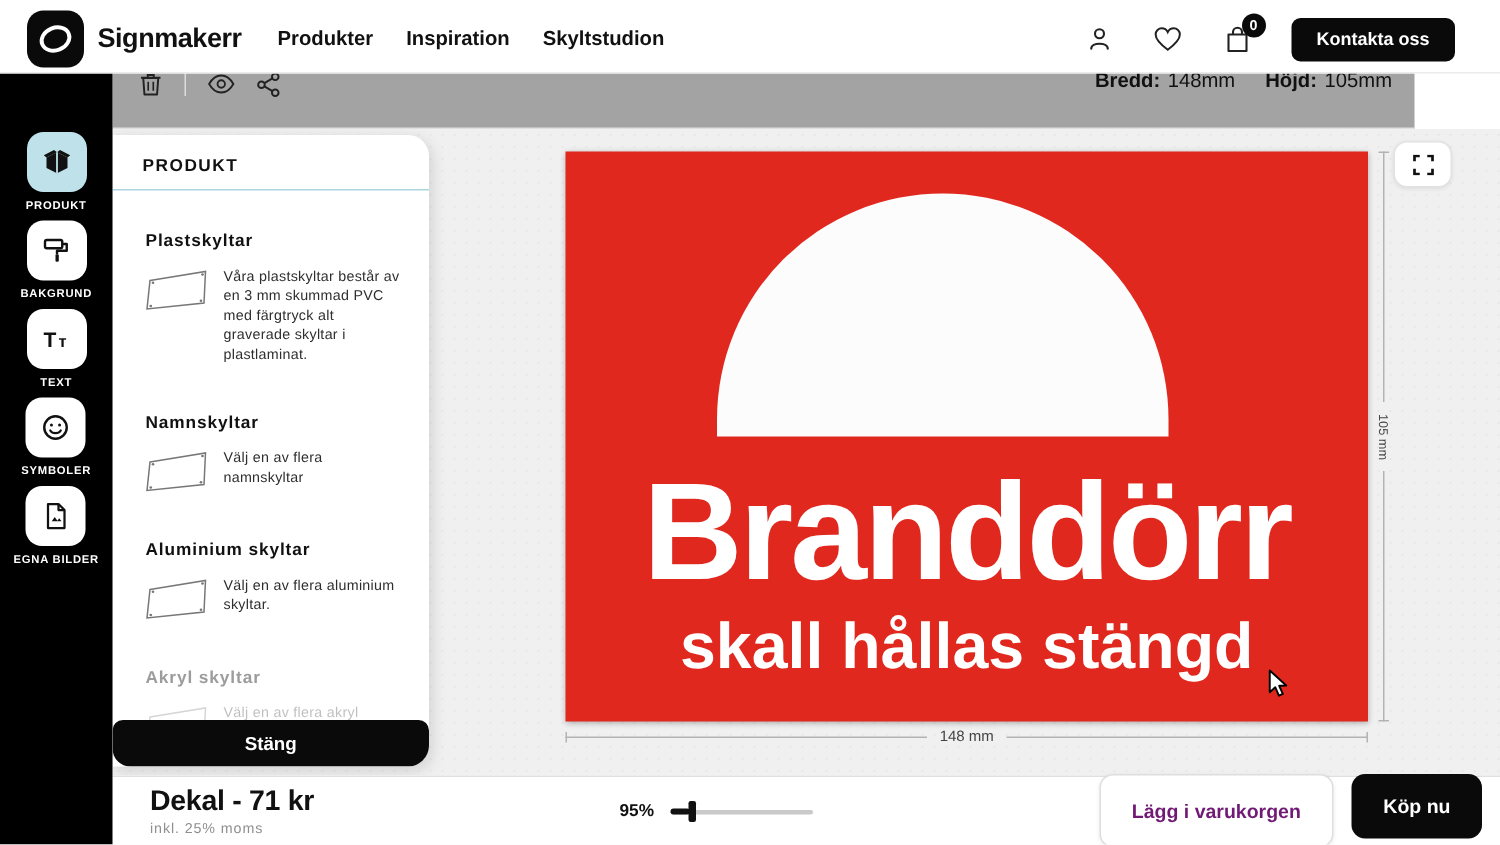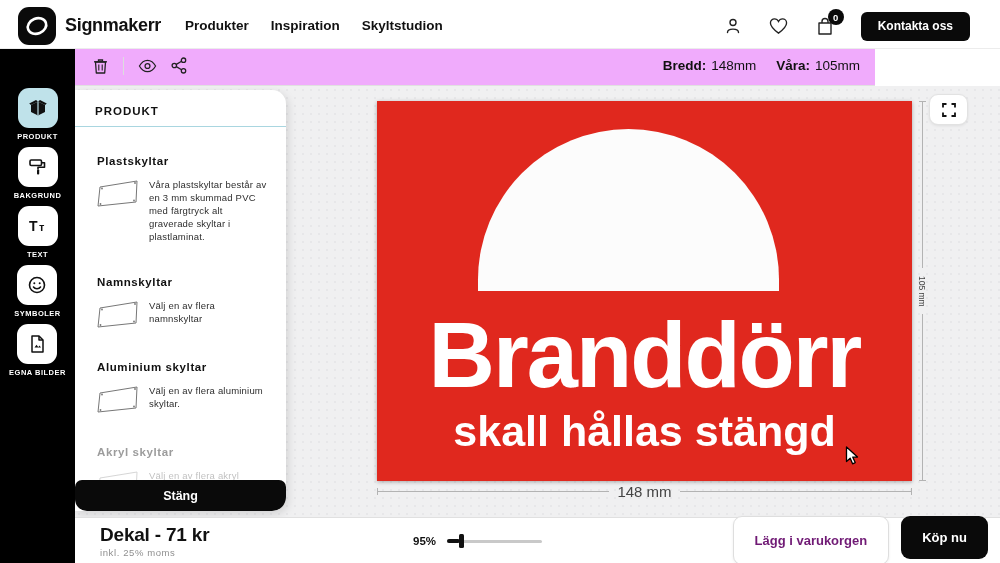--- a/index.html
+++ b/index.html
@@ -28,22 +28,22 @@
 
   
   .sidebar { position:absolute; left:0; top:46px; width:75px; height:517px; background:#000; z-index:20;
              display:flex; flex-direction:column; align-items:center; padding-top:42px; }
   .side-item { display:flex; flex-direction:column; align-items:center; margin-bottom:6px; cursor:pointer; }
   .side-tile { width:40px; height:40px; border-radius:11px; background:#fff; display:flex; align-items:center; justify-content:center; }
   .side-tile.active { background:#bfe2ea; }
   .side-label { margin-top:4px; font-size:7.5px; font-weight:bold; color:#fff; letter-spacing:0.5px; }
 
   
-  .toolbar { position:absolute; left:75px; top:46px; width:800px; height:40px; background:#f0abfc;
-             border-bottom:1px solid #e0e0e0; display:flex; align-items:center; padding:0 15px; z-index:10; }
+  .toolbar { position:absolute; left:75px; top:46px; width:868px; height:40px; background:#a3a3a3;
+             border-bottom:1px solid #e0e0e0; display:flex; align-items:flex-start; padding:0 15px; z-index:10; }
   .tool-icon { width:20px; height:20px; display:flex; align-items:center; justify-content:center; cursor:pointer; }
   .tool-divider { width:1px; height:18px; background:#ddd; margin:0 13px; }
   .tool-gap { width:12px; }
   .dims { margin-left:auto; display:flex; gap:20px; font-size:13.5px; color:#111; align-items:center; }
   .dim-pair b { font-weight:bold; margin-right:5px; }
 
   
   .canvas { position:absolute; left:75px; top:86px; width:925px; height:431px; background:#f0f0f1;
             background-image:radial-gradient(#e7e7e9 0.8px, transparent 0.8px); background-size:8px 8px; overflow:hidden; }
 
@@ -76,21 +76,21 @@
 
   
   .dim-width { position:absolute; left:302px; top:397px; width:535px; height:16px; display:flex; align-items:center; }
   .dim-height { position:absolute; left:839px; top:15px; width:16px; height:380px; display:flex; flex-direction:column; align-items:center; }
   .dim-line-h { flex:1; height:1px; background:#b3b3b3; position:relative; }
   .dim-line-v { flex:1; width:1px; background:#b3b3b3; position:relative; }
   .dim-tick-left { position:absolute; left:0; top:-3px; width:1px; height:7px; background:#b3b3b3; }
   .dim-tick-right { position:absolute; right:0; top:-3px; width:1px; height:7px; background:#b3b3b3; }
   .dim-tick-top { position:absolute; top:0; left:-3px; height:1px; width:7px; background:#b3b3b3; }
   .dim-tick-bottom { position:absolute; bottom:0; left:-3px; height:1px; width:7px; background:#b3b3b3; }
-  .dim-label-h { font-size:15px; color:#444; padding:0 8px; white-space:nowrap; }
+  .dim-label-h { font-size:10px; color:#444; padding:0 8px; white-space:nowrap; }
   .dim-label-v { font-size:8.5px; color:#444; padding:8px 0; writing-mode:vertical-rl; white-space:nowrap; }
 
   .fullscreen-btn { position:absolute; left:854px; top:8px; width:39px; height:31px; background:#fff;
                     border:1px solid #e2e2e2; border-radius:9px; box-shadow:0 1px 3px rgba(0,0,0,0.08);
                     display:flex; align-items:center; justify-content:center; cursor:pointer; }
   .cursor { position:absolute; left:770px; top:360px; z-index:8; pointer-events:none; }
 
   
   .bottombar { position:absolute; left:75px; top:517px; width:925px; height:46px; background:#fff;
                border-top:1px solid #e0e0e0; display:flex; align-items:center; z-index:15; }
@@ -230,21 +230,21 @@
         <circle cx="12.5" cy="13.8" r="2.2" fill="none" stroke="#222" stroke-width="1.3"></circle>
         <line x1="5.3" y1="7.4" x2="10.6" y2="4.3" stroke="#222" stroke-width="1.3"></line>
         <line x1="5.3" y1="9.6" x2="10.6" y2="12.7" stroke="#222" stroke-width="1.3"></line>
       </svg>
     </span>
     <div class="dims">
       <span class="dim-pair">
         <b>Bredd:</b><span>148mm</span>
       </span>
       <span class="dim-pair">
-        <b>Våra:</b><span>105mm</span>
+        <b>Höjd:</b><span>105mm</span>
       </span>
     </div>
   </div>
 
   <div class="canvas">
 
     <div class="panel">
       <div class="panel-title">PRODUKT</div>
       <div class="panel-underline" style="background: rgb(169, 214, 224);"></div>
       <div class="panel-items">

